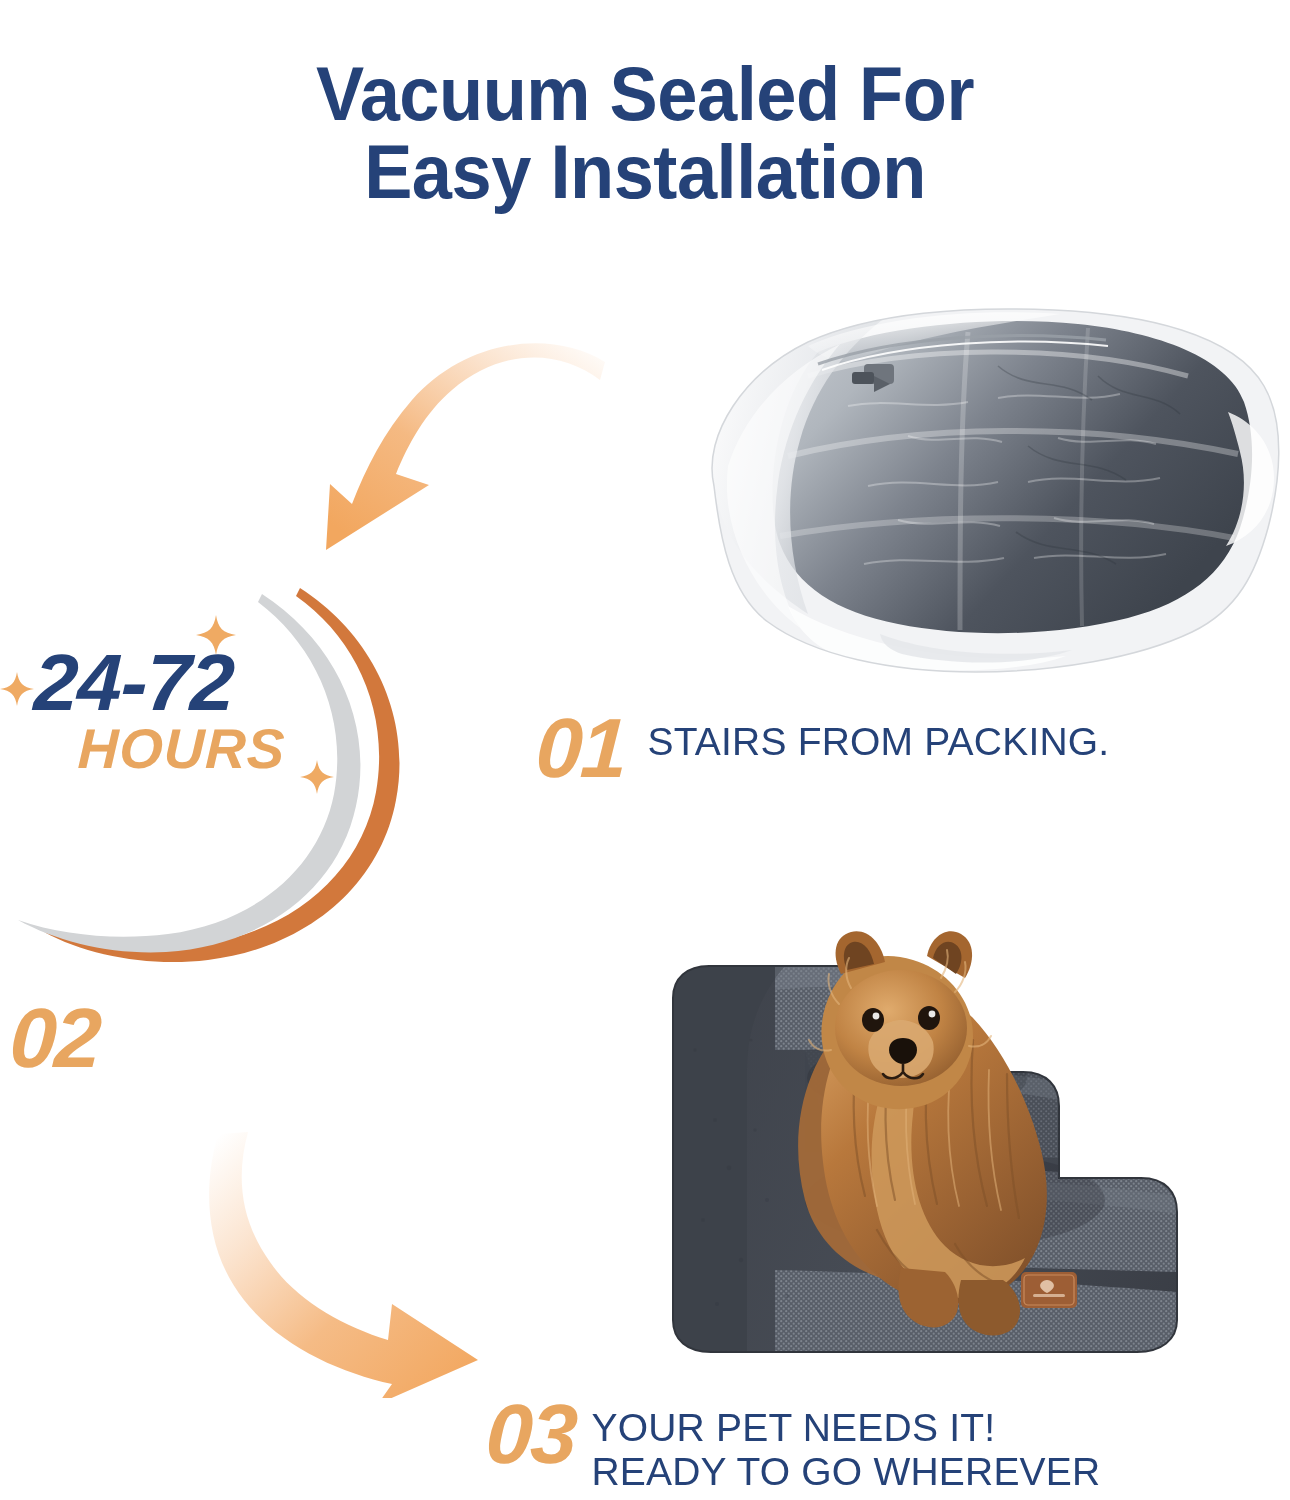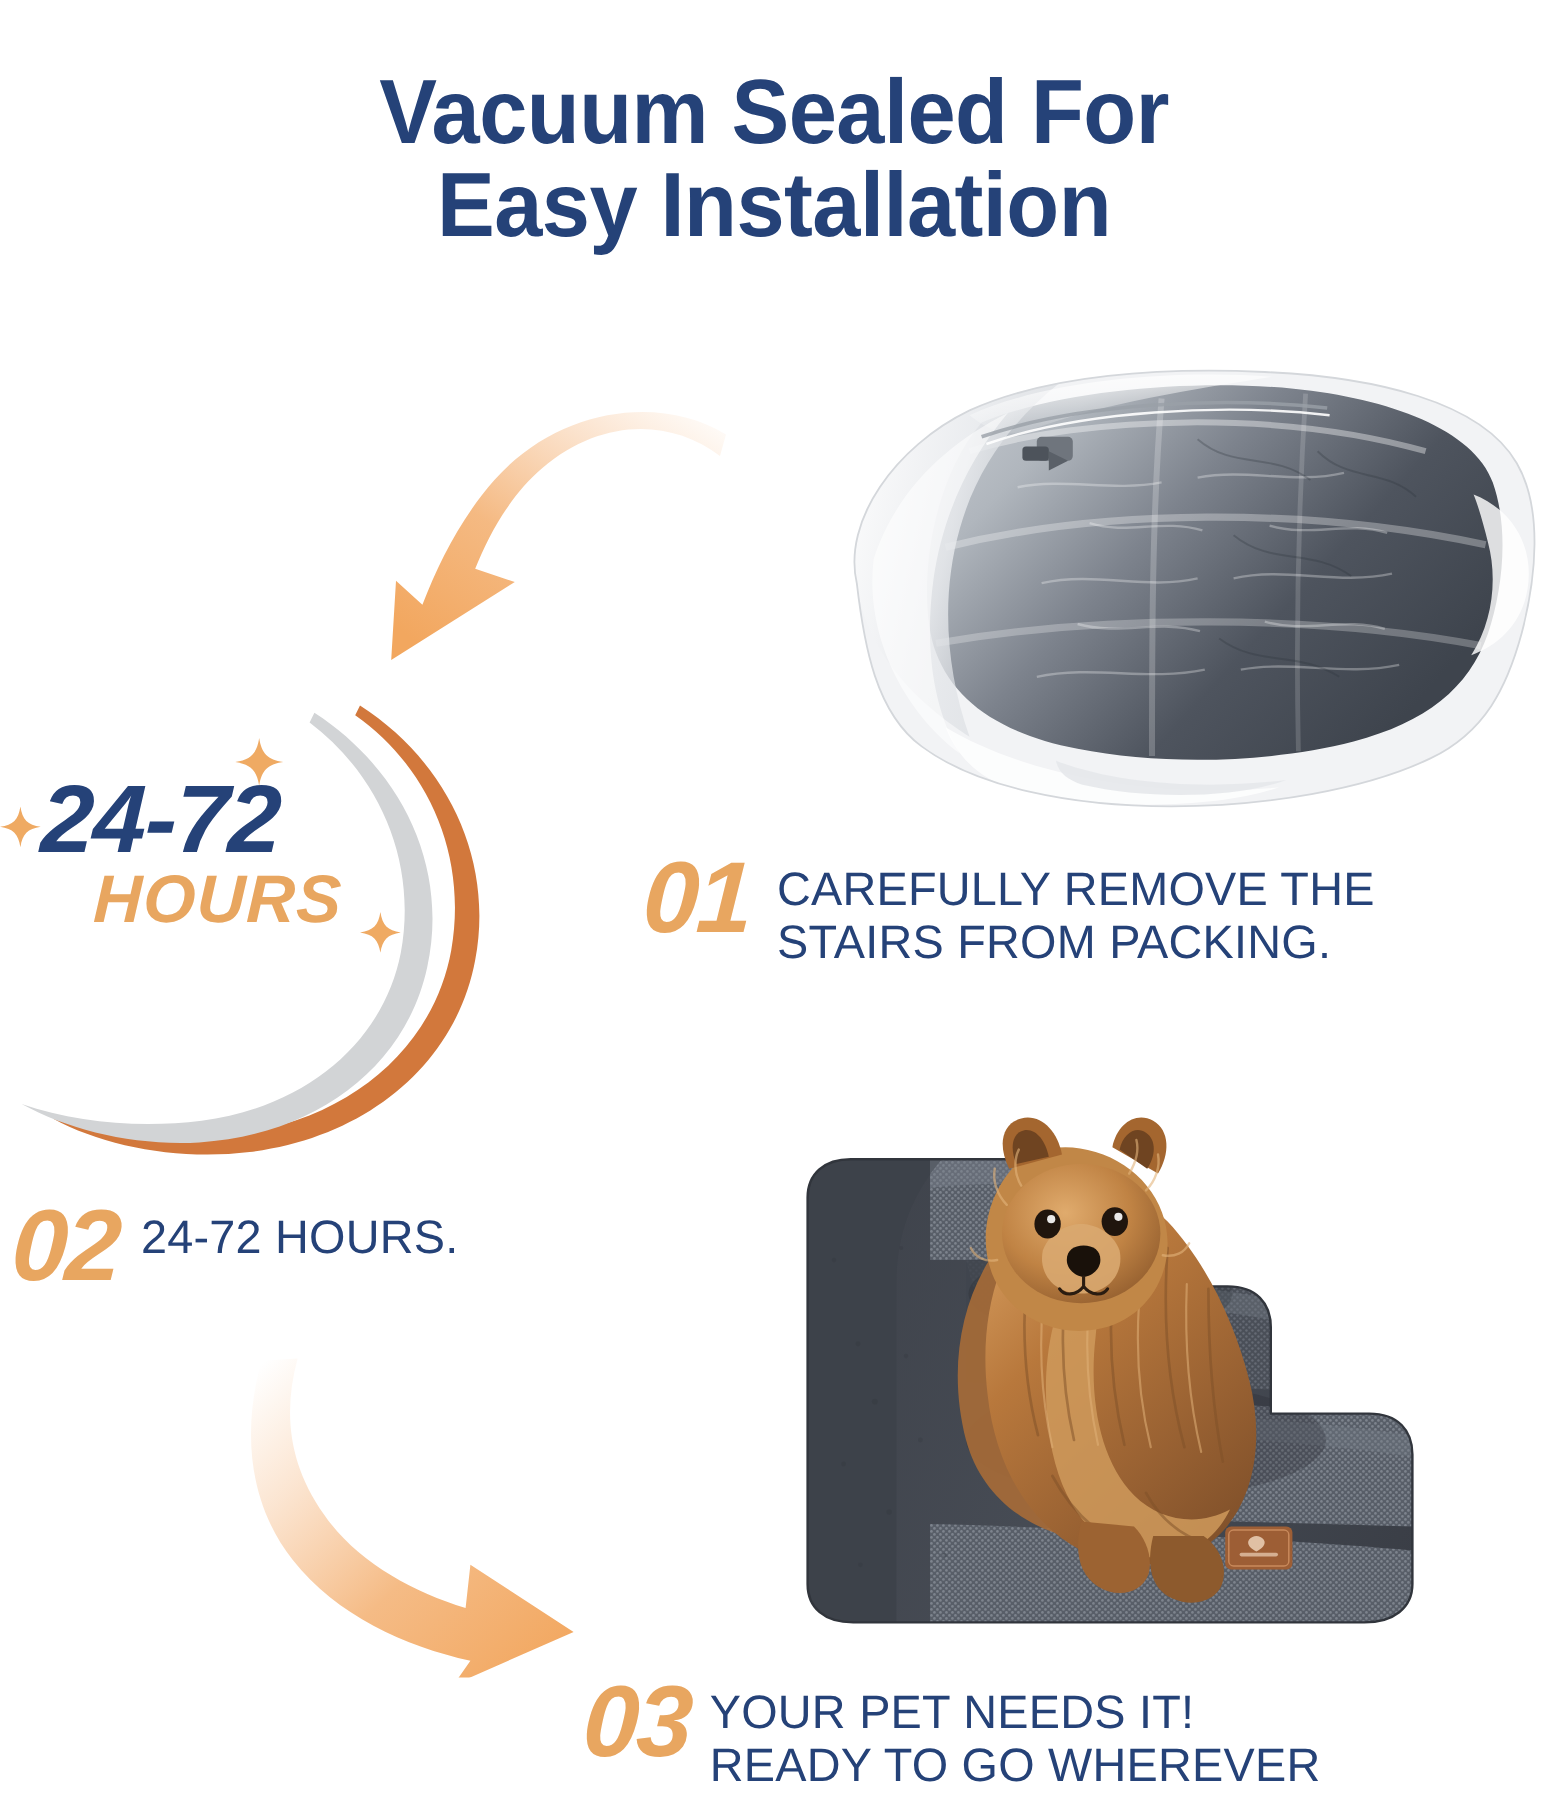--- a/index.html
+++ b/index.html
@@ -242,29 +242,27 @@
 
     <path d="M46,180 C34,128 78,66 140,36 C206,6 300,0 386,4
              C476,8 566,28 596,80 C618,118 612,176 600,222
              C588,266 570,304 524,326 C470,352 386,366 308,366
              C224,366 146,350 100,316 C62,288 52,232 46,180 Z" fill="none" stroke="#d4d7db" stroke-width="1.5"></path>
   </svg>
 
   <div class="step" id="step-1">
     <span class="step-num">01</span>
     <span class="step-text">
-      <span class="ln">CAREFULLY REMOVE THE</span>
       <span class="ln">STAIRS FROM PACKING.</span>
     </span>
   </div>
 
   <div class="step" id="step-2">
     <span class="step-num">02</span>
     <span class="step-text">
-      <span class="ln">24-72 HOURS.</span>
     </span>
   </div>
 
   <svg class="arrow" id="arrow-2" viewBox="0 0 360 270">
     <defs>
       <linearGradient id="ag2" x1="0.05" y1="0" x2="0.95" y2="0.95">
         <stop offset="0%" stop-color="#F6B173" stop-opacity="0"></stop>
         <stop offset="26%" stop-color="#F4AE70" stop-opacity="0.32"></stop>
         <stop offset="60%" stop-color="#F2A863" stop-opacity="0.78"></stop>
         <stop offset="100%" stop-color="#F2A75F" stop-opacity="1"></stop>

